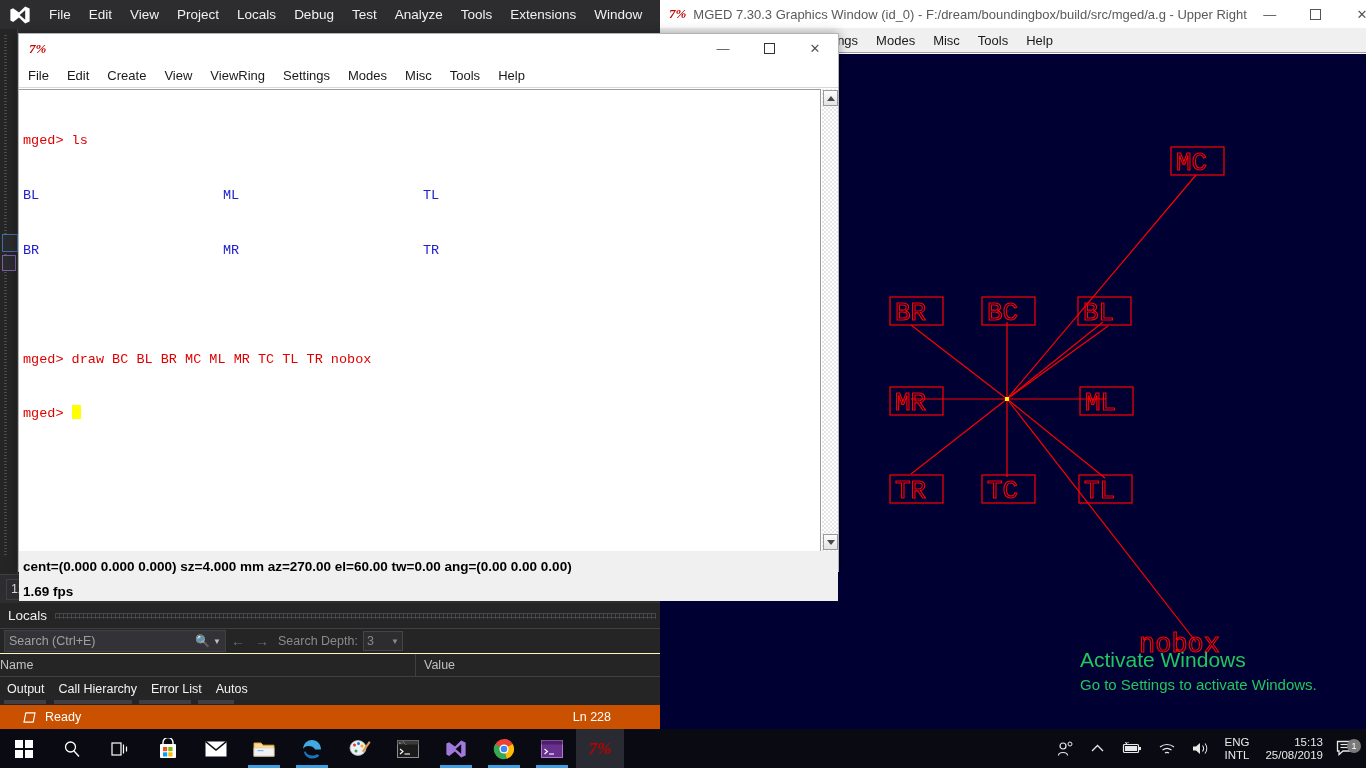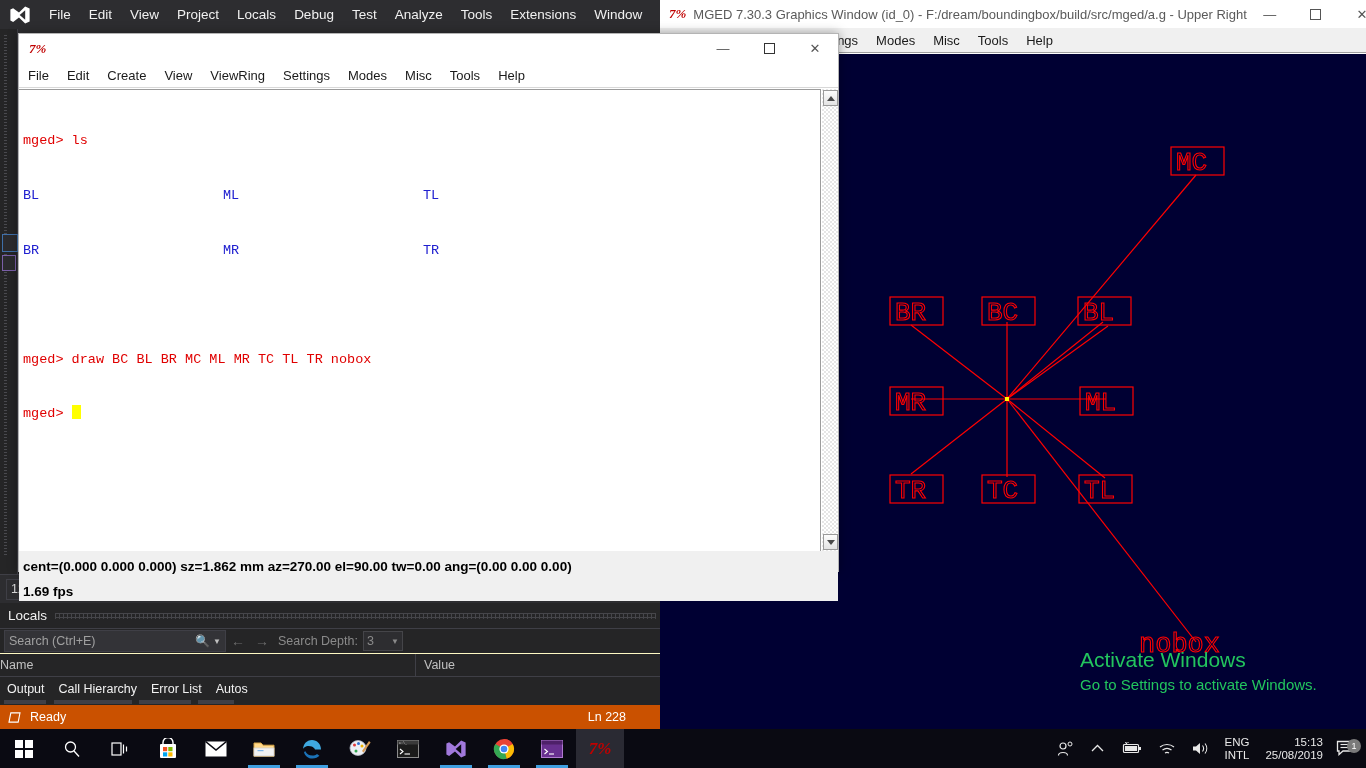--- a/index.html
+++ b/index.html
@@ -141,21 +141,21 @@
   #vs-btab-underlines{
     position:absolute;left:0;top:700px;width:660px;height:5px;
     background:#252526;
   }
   .ul{position:absolute;height:4px;background:#3f3f46;top:0;}
 
   
   #vs-statusbar{
     position:absolute; left:0; top:705px; width:660px; height:24px;
     background:#ca5100; display:flex; align-items:center;
-    color:#ffffff; font-size:12.5px; padding:0 8px;
+    color:#ffffff; font-size:12.5px; padding:0 23px;
   }
   #vs-status-icon{ width:13px;height:11px;margin-right:9px;}
   #vs-status-text{ }
   #vs-status-ln{ margin-left:auto; margin-right:26px;}
 
   
   #gfx-window{
     position:absolute; left:660px; top:0; width:706px; height:729px;
     background:#ffffff;
   }
@@ -493,21 +493,21 @@
       <div class="sb-btn up">
           <span class="sb-arrow u"></span>
         </div>
       <div class="sb-btn down">
           <span class="sb-arrow d"></span>
         </div>
     </div>
   </div>
 
   <div id="cmd-status">
-    <div class="line">cent=(0.000 0.000 0.000) sz=1.862  mm  az=270.00  el=90.00  tw=0.00  ang=(0.00 0.00 0.00)</div>
+    <div class="line">cent=(0.000 0.000 0.000) sz=4.000  mm  az=270.00  el=60.00  tw=0.00  ang=(0.00 0.00 0.00)</div>
     <div class="line">1.69 fps</div>
   </div>
 </div>
 
 <div id="taskbar">
 
   <div class="tb-item">
     <svg width="18" height="18" viewBox="0 0 18 18">
         <rect x="0" y="0" width="8" height="8" fill="#fff"></rect>
         <rect x="10" y="0" width="8" height="8" fill="#fff"></rect>

